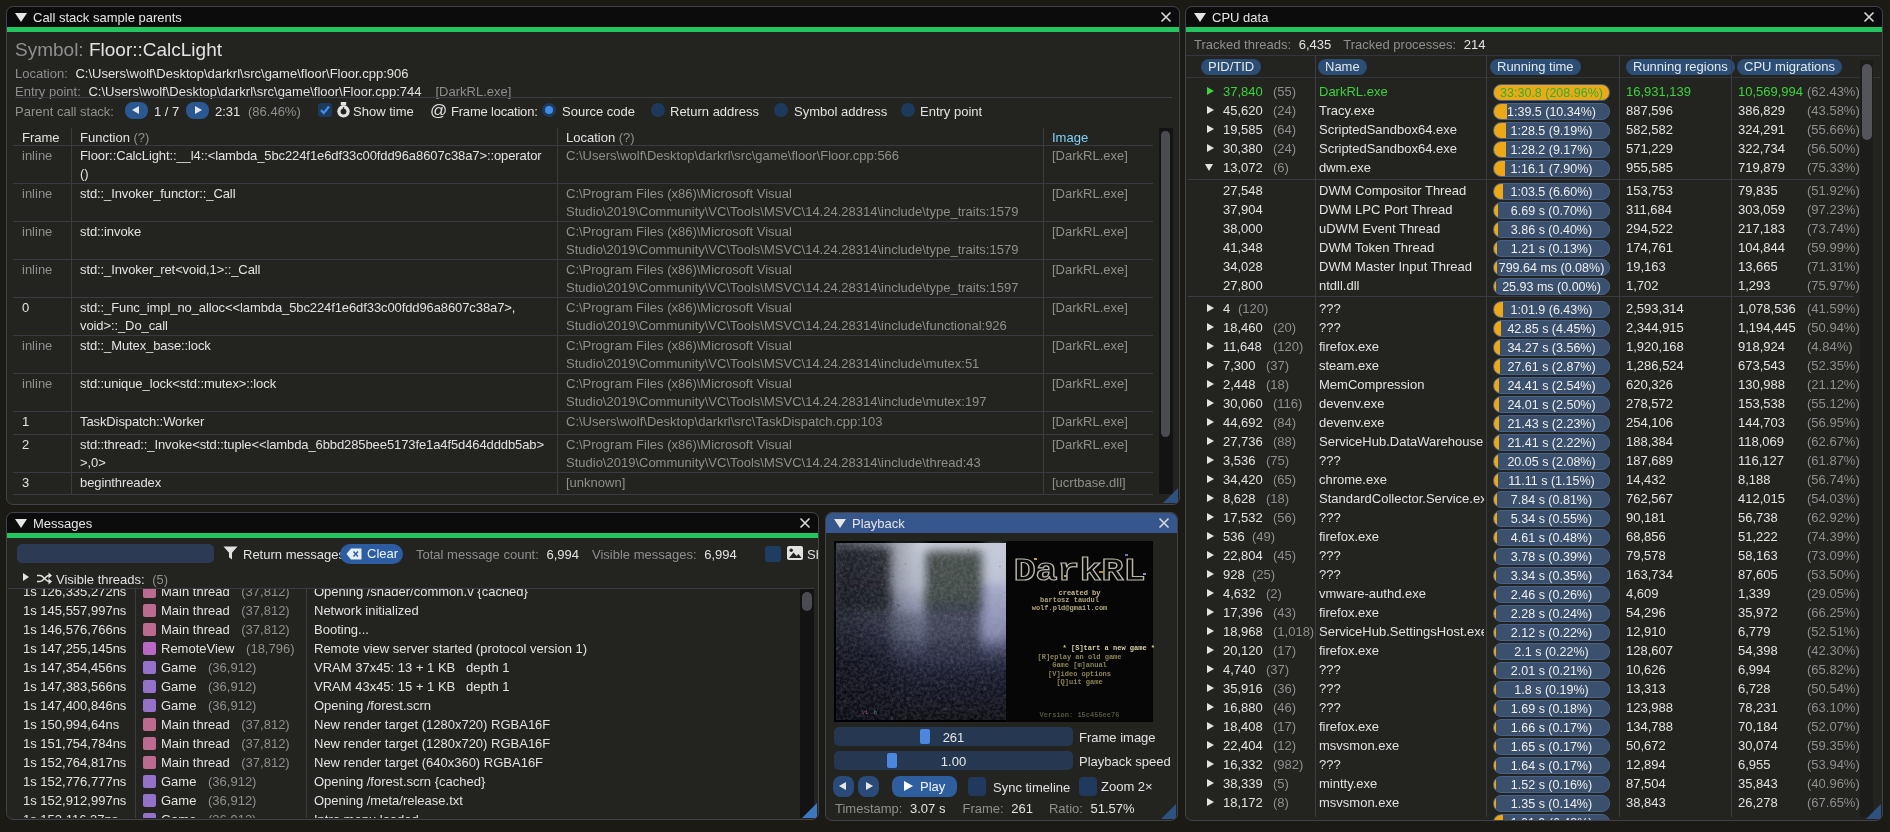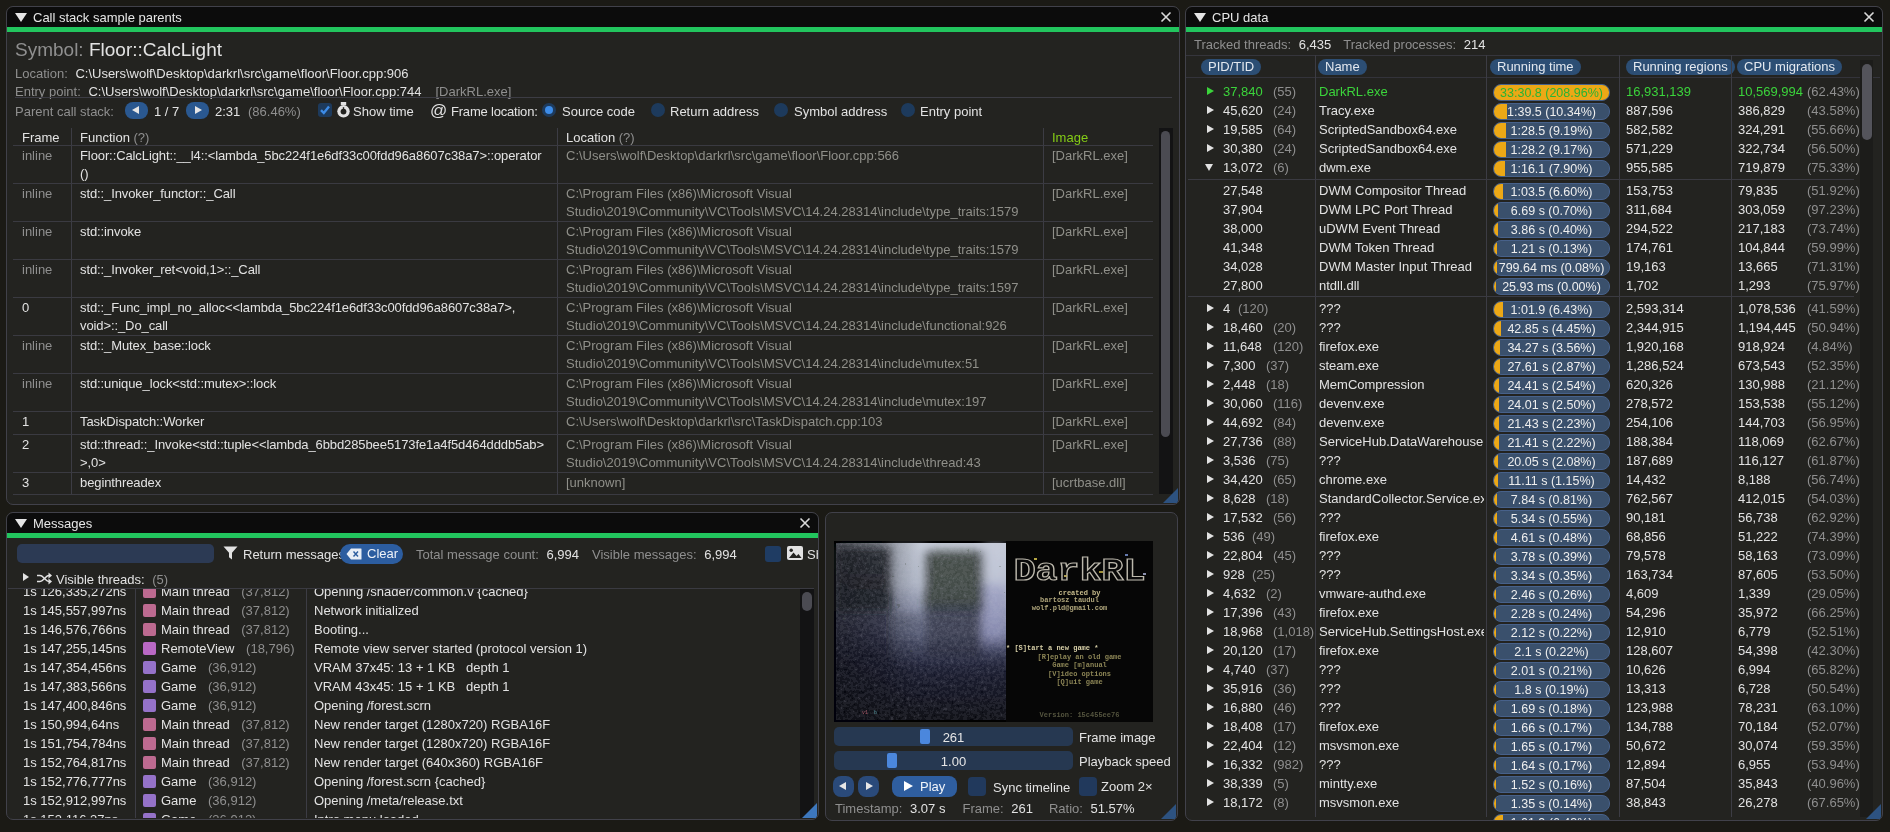--- a/index.html
+++ b/index.html
@@ -97,21 +97,21 @@
 <div class="hline" style="left:6px;top:290px;width:1140px;background:#3a3a41"></div>
 <div class="hline" style="left:6px;top:328px;width:1140px;background:#3a3a41"></div>
 <div class="hline" style="left:6px;top:366px;width:1140px;background:#3a3a41"></div>
 <div class="hline" style="left:6px;top:404px;width:1140px;background:#3a3a41"></div>
 <div class="hline" style="left:6px;top:427px;width:1140px;background:#3a3a41"></div>
 <div class="hline" style="left:6px;top:465px;width:1140px;background:#3a3a41"></div>
 <div class="hline" style="left:6px;top:487px;width:1140px;background:#3a3a41"></div>
 <div class="t w" style="left:15px;top:123px">Frame</div>
 <div class="t w" style="left:73px;top:123px">Function <span class="g">(?)</span></div>
 <div class="t w" style="left:559px;top:123px">Location <span class="g">(?)</span></div>
-<div class="t g" style="left:1045px;top:123px;color:#84cc16">Image</div>
+<div class="t g" style="left:1045px;top:123px;color:#7dd3fc">Image</div>
 <div class="t g" style="left:15px;top:141px">inline</div>
 <div class="t w" style="left:73px;top:141px;width:474px;overflow:hidden;letter-spacing:-0.1px">Floor::CalcLight::__l4::&lt;lambda_5bc224f1e6df33c00fdd96a8607c38a7&gt;::operator</div>
 <div class="t w" style="left:73px;top:159px;width:474px;overflow:hidden;letter-spacing:-0.1px">()</div>
 <div class="t" style="left:559px;top:141px;color:#8f8f89;width:472px;overflow:hidden">C:\Users\wolf\Desktop\darkrl\src\game\floor\Floor.cpp:566</div>
 <div class="t" style="left:1045px;top:141px;color:#8f8f89">[DarkRL.exe]</div>
 <div class="t g" style="left:15px;top:179px">inline</div>
 <div class="t w" style="left:73px;top:179px;width:474px;overflow:hidden;letter-spacing:-0.1px">std::_Invoker_functor::_Call</div>
 <div class="t" style="left:559px;top:179px;color:#8f8f89;width:472px;overflow:hidden">C:\Program Files (x86)\Microsoft Visual</div>
 <div class="t" style="left:559px;top:197px;color:#8f8f89;width:472px;overflow:hidden">Studio\2019\Community\VC\Tools\MSVC\14.24.28314\include\type_traits:1579</div>
 <div class="t" style="left:1045px;top:179px;color:#8f8f89">[DarkRL.exe]</div>
@@ -683,20 +683,27 @@
 <div class="t w" style="left:154px;top:223px">Game <span class="g" style="margin-left:8px">(36,912)</span></div>
 <div class="t w" style="left:307px;top:223px">Intro menu loaded</div>
 <div class="vline" style="left:128px;top:0;height:229px"></div>
 <div class="vline" style="left:299px;top:0;height:229px"></div>
 </div>
 <div class="sb" style="left:793px;top:76px;width:14px;height:229px"></div>
 <div class="sbg" style="left:795px;top:79px;width:10px;height:19px"></div>
 <div class="grip" style="right:1px;bottom:1px;border-color:transparent transparent #3d77bd transparent"></div>
 </div>
 <div class="win" style="left:825px;top:512px;width:351px;height:307px">
+<div class="tb blue">
+        <span class="tri"></span>
+        <span class="ttl">Playback</span>
+        <svg class="xbtn" style="left:332px;top:4px" viewBox="0 0 12 12">
+          <path d="M1.5 1.5 L10.5 10.5 M10.5 1.5 L1.5 10.5" stroke="#d9d9d9" stroke-width="1.6"></path>
+        </svg>
+      </div>
 <div style="position:absolute;left:8px;top:28px;width:319px;height:181px;background:#000">
 <svg width="319" height="181" viewBox="0 0 319 181" style="position:absolute;left:0;top:0">
 <defs>
 <linearGradient id="sky" x1="0" y1="0" x2="0" y2="1">
  <stop offset="0" stop-color="#c6ccd8"></stop>
               <stop offset="0.22" stop-color="#b2b9ca"></stop>
  <stop offset="0.42" stop-color="#868ca7"></stop>
               <stop offset="0.6" stop-color="#555b7d"></stop>
  <stop offset="0.8" stop-color="#24273f"></stop>
               <stop offset="1" stop-color="#0c0d19"></stop>
@@ -763,21 +770,21 @@
             <g opacity="0.9">
               <rect x="28" y="17" width="3" height="2" fill="#c8b84a"></rect>
               <rect x="93" y="30" width="4" height="2" fill="#b0a040"></rect>
               <rect x="119" y="13" width="3" height="2" fill="#6f86c0"></rect>
               <rect x="58" y="34" width="3" height="2" fill="#c0b060"></rect>
               <rect x="137" y="32" width="3" height="2" fill="#9aa0c0"></rect>
             </g>
           </svg>
 <div style="position:absolute;left:0;top:48px;width:147px;text-align:center;font-size:7px;font-weight:bold;color:#c9bd8e;line-height:8px">created by</div>
 <div style="position:absolute;left:0;top:56px;width:127px;text-align:center;font-size:7px;font-weight:bold;color:#b0a67c;line-height:7.5px">bartosz taudul<br>wolf.pld@gmail.com</div>
-<div style="position:absolute;left:0;top:103.0px;width:149px;text-align:left;font-size:7px;font-weight:bold;color:#d8d0a8">* [S]tart a new game *</div>
+<div style="position:absolute;left:0;top:103.0px;width:149px;text-align:right;font-size:7px;font-weight:bold;color:#d8d0a8">* [S]tart a new game *</div>
 <div style="position:absolute;left:0;top:111.6px;width:147px;text-align:center;font-size:7px;font-weight:bold;color:#8d8656">[R]eplay an old game</div>
 <div style="position:absolute;left:0;top:120.2px;width:147px;text-align:center;font-size:7px;font-weight:bold;color:#8d8656">Game [m]anual</div>
 <div style="position:absolute;left:0;top:128.8px;width:147px;text-align:center;font-size:7px;font-weight:bold;color:#8d8656">[V]ideo options</div>
 <div style="position:absolute;left:0;top:137.4px;width:147px;text-align:center;font-size:7px;font-weight:bold;color:#8d8656">[Q]uit game</div>
 <div style="position:absolute;left:0;top:170px;width:147px;text-align:center;font-size:7px;font-weight:bold;color:#55553f">Version: 15c455ee76</div>
 </div>
 </div>
 <div class="slider" style="left:8px;top:214px;width:239px">
         <div class="gr2" style="left:86px"></div>
         <div class="sv">261</div>

